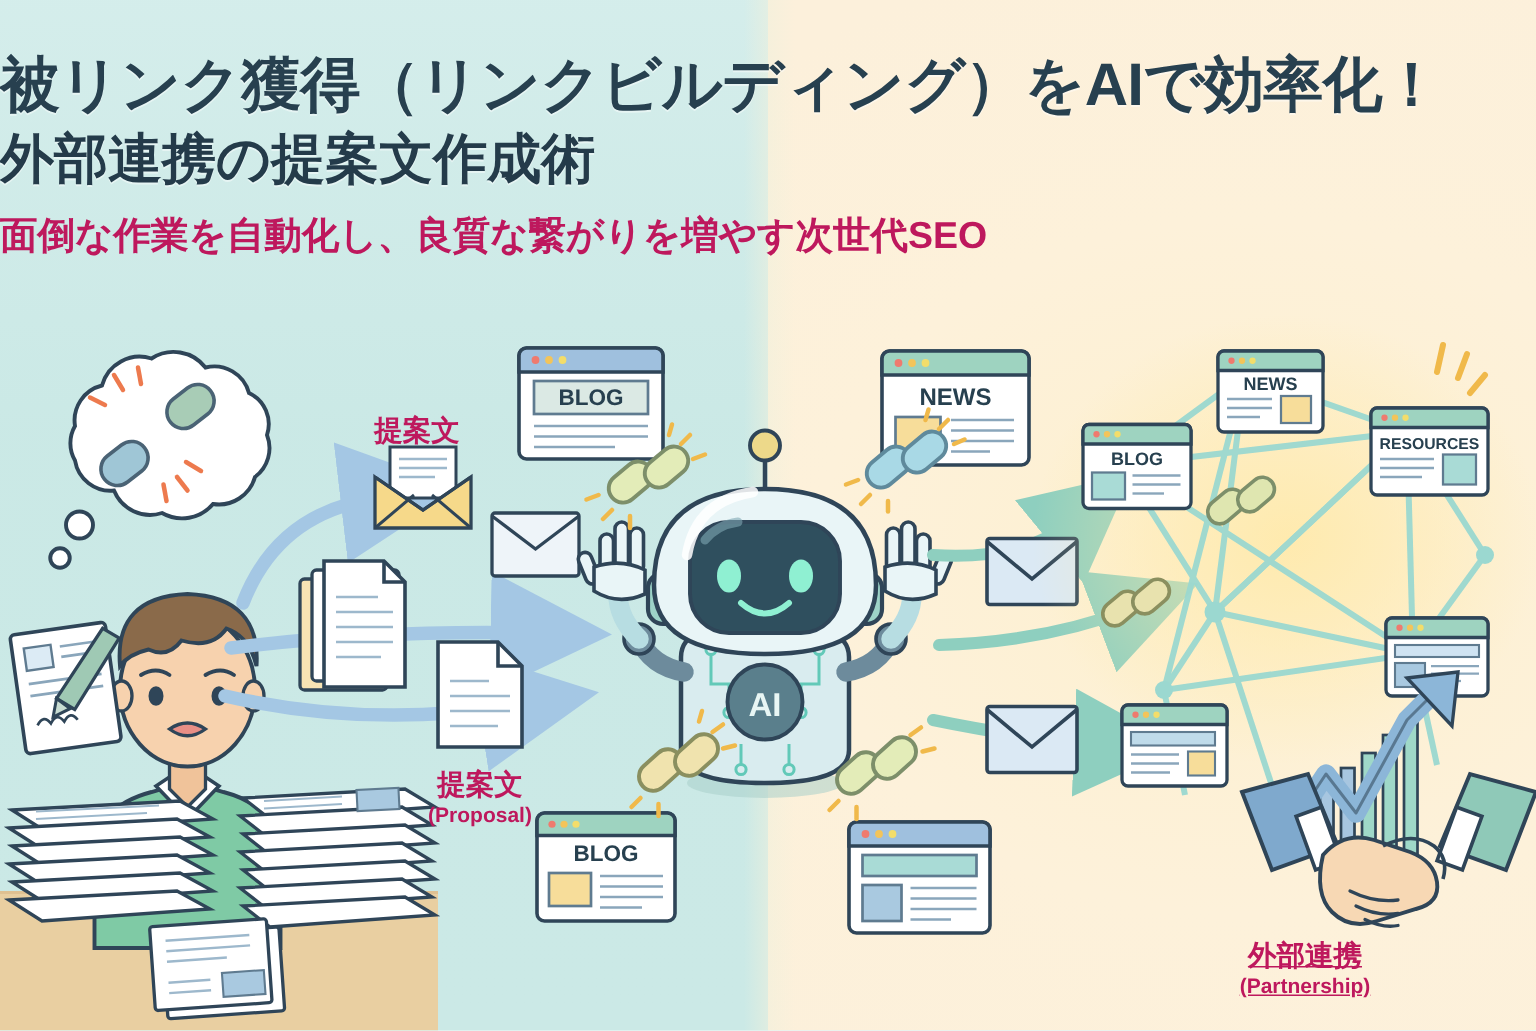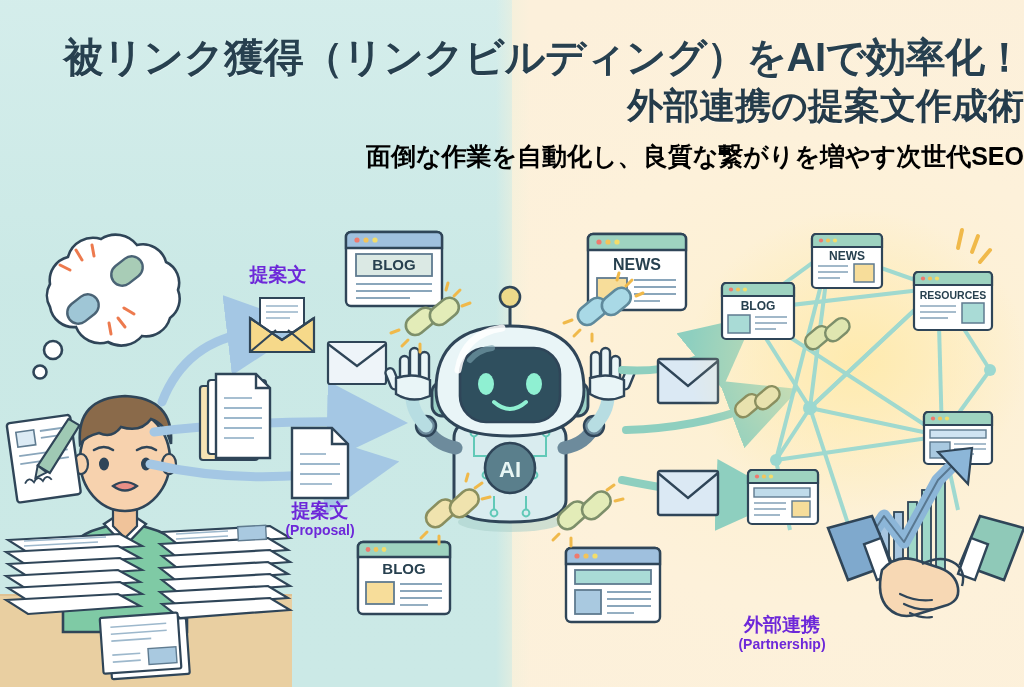--- a/index.html
+++ b/index.html
@@ -20,32 +20,32 @@
   
   .bg-left-wash{position:absolute;left:0;top:0;width:512px;height:687px;
     background:linear-gradient(180deg,rgba(214,238,236,.85) 0%,rgba(200,232,228,.2) 42%,rgba(196,230,226,0) 100%);}
 
   
   .desk{position:absolute;left:0;top:596px;width:292px;height:91px;background:#e9cfa1;}
   .desk-edge{position:absolute;left:0;top:594px;width:292px;height:4px;background:#dfc192;}
 
   
   .header{position:absolute;left:0;top:0;width:1024px;height:200px;z-index:40;
-          display:flex;flex-direction:column;align-items:flex-end;justify-content:flex-start;}
+          display:flex;flex-direction:column;align-items:flex-start;justify-content:flex-start;}
   .title-1{margin-top:36px;font-size:40px;line-height:1.05;font-weight:700;color:#27404f;
            letter-spacing:-0.5px;white-space:nowrap;
            text-shadow:0 1px 0 rgba(255,255,255,.45);}
   .title-2{margin-top:9px;font-size:36px;line-height:1.05;font-weight:700;color:#243b4a;
            letter-spacing:0px;white-space:nowrap;
            text-shadow:0 1px 0 rgba(255,255,255,.45);}
-  .subtitle{margin-top:15px;font-size:25px;font-weight:700;color:#000000;white-space:nowrap;}
+  .subtitle{margin-top:15px;font-size:25px;font-weight:700;color:#be185d;white-space:nowrap;}
 
   
   .abs{position:absolute;}
-  .lbl{position:absolute;font-weight:700;color:#6d28d9;text-align:center;white-space:nowrap;}
+  .lbl{position:absolute;font-weight:700;color:#be185d;text-align:center;white-space:nowrap;margin-top:13px;}
   .lbl .jp{display:block;font-size:19px;line-height:1.15;}
   .lbl .en{display:block;font-size:14px;line-height:1.2;}
 
   svg{display:block;overflow:visible;}
 </style>
 </head>
 <body>
 
 <div id="stage">
 
@@ -601,18 +601,18 @@
 
     <path d="M56 60 q14 -16 34 -10 l24 8 q16 6 18 20 q2 14 -14 18 l-26 8 q-18 6 -30 -6 q-12 -12 -6 -38 z" fill="#f7d8b4" stroke="#2f4558" stroke-width="2.6"></path>
     <path d="M96 54 q20 -10 34 0 q10 8 6 22" fill="none" stroke="#2f4558" stroke-width="2.4"></path>
     <g fill="none" stroke="#2f4558" stroke-width="2.2" stroke-linecap="round">
       <path d="M74 84 q16 8 32 6"></path>
       <path d="M78 94 q14 7 28 5"></path>
       <path d="M84 103 q12 6 22 4"></path>
     </g>
   </svg>
 
-  <div class="lbl" style="left:717px;top:614px;width:130px;">
+  <div class="lbl" style="left:805px;top:614px;width:130px;text-decoration:underline;">
     <span class="jp">外部連携</span>
     <span class="en">(Partnership)</span>
   </div>
 
 </div>
 
 </body></html>

